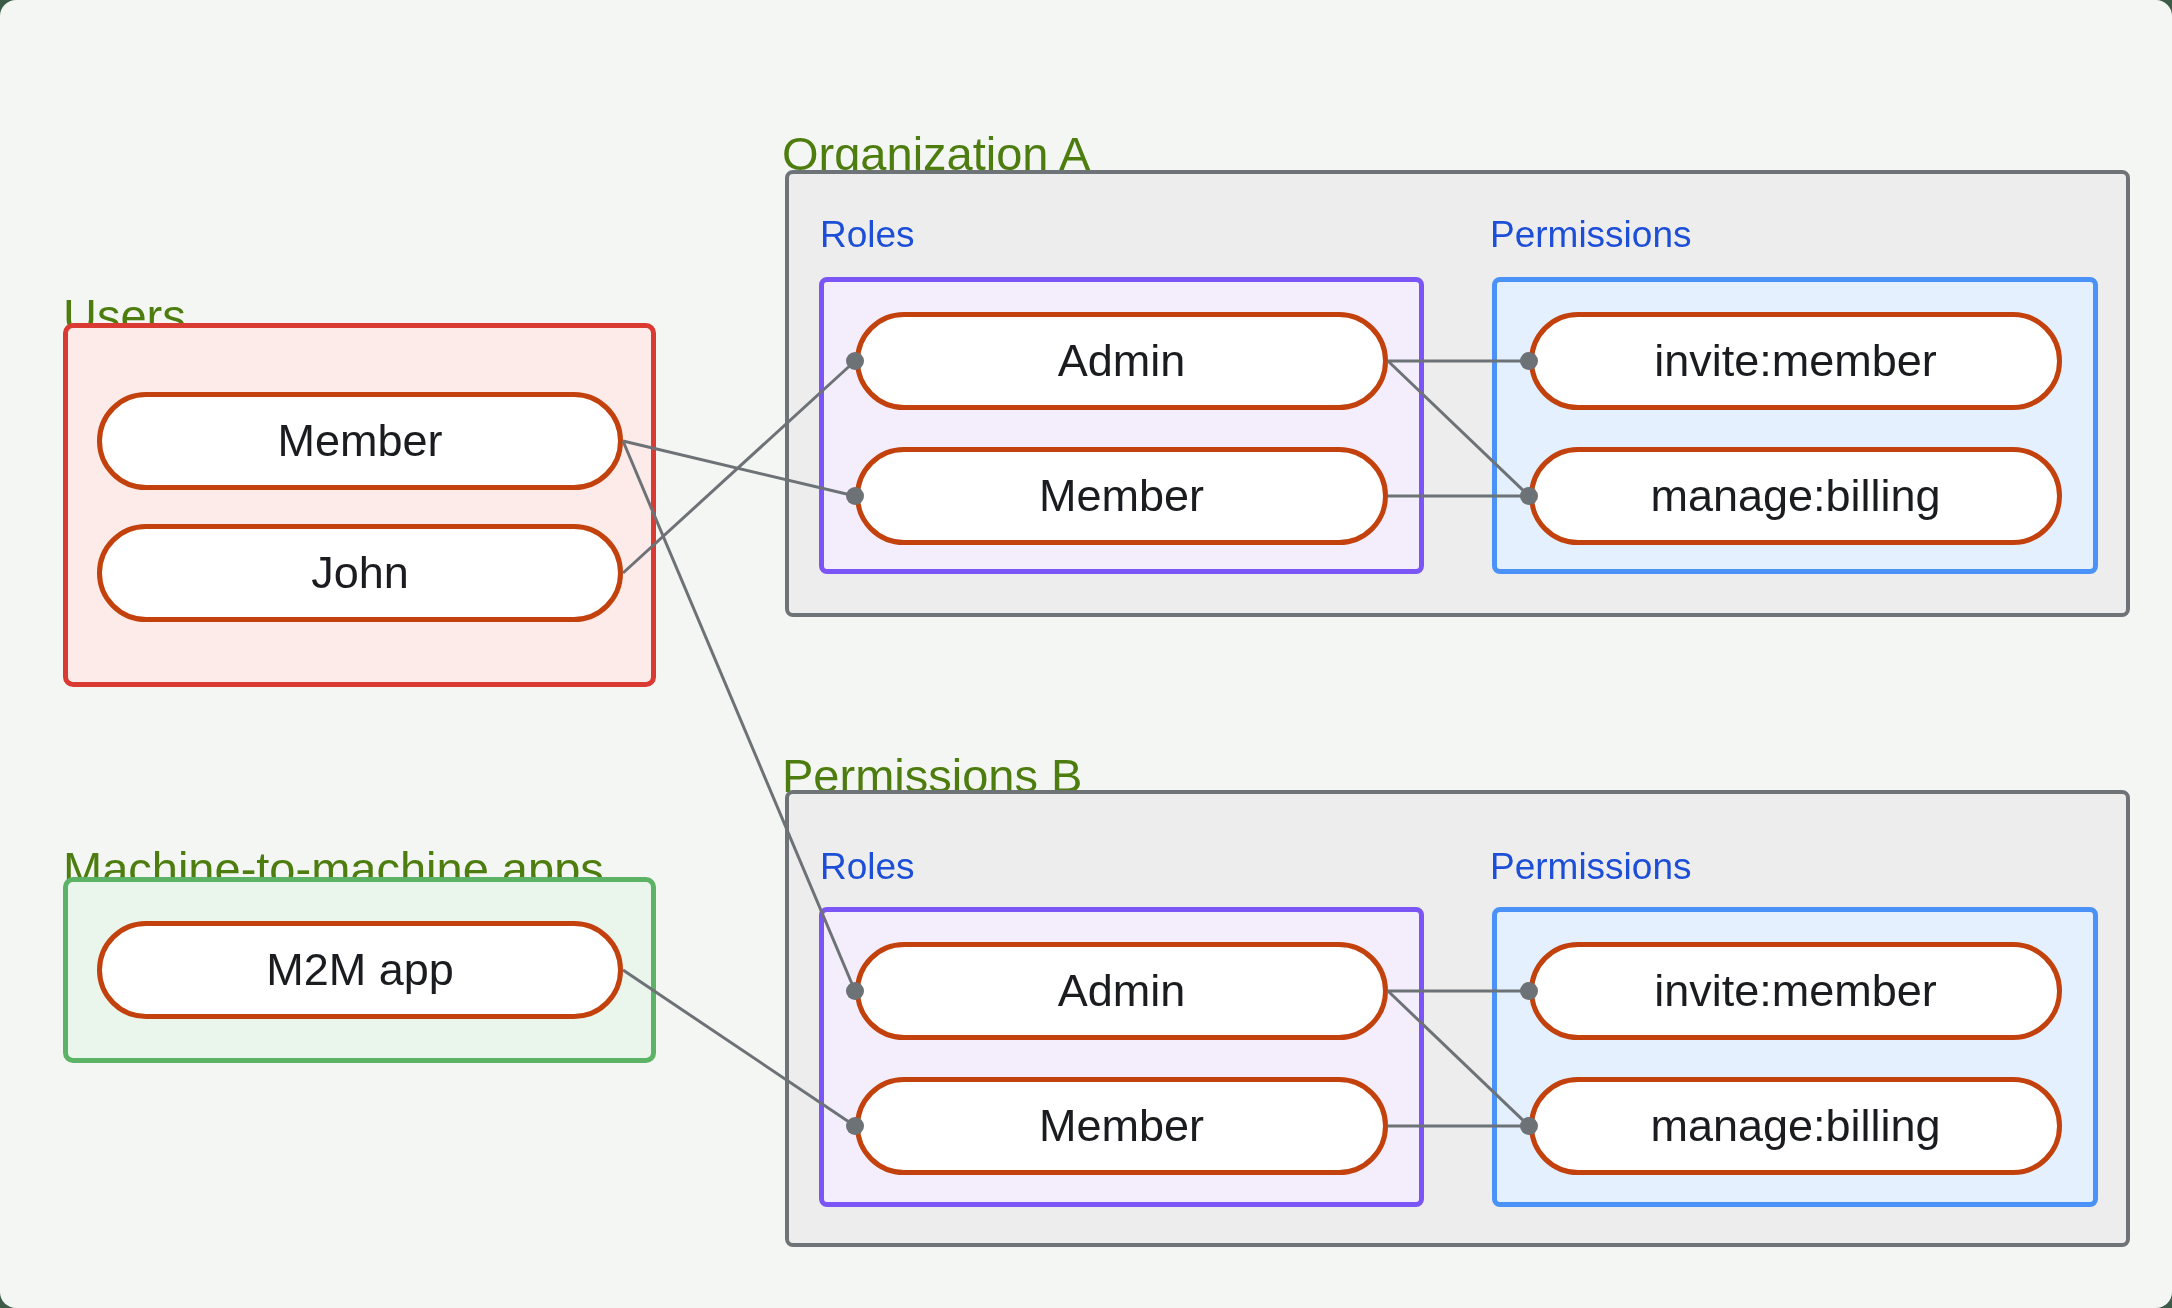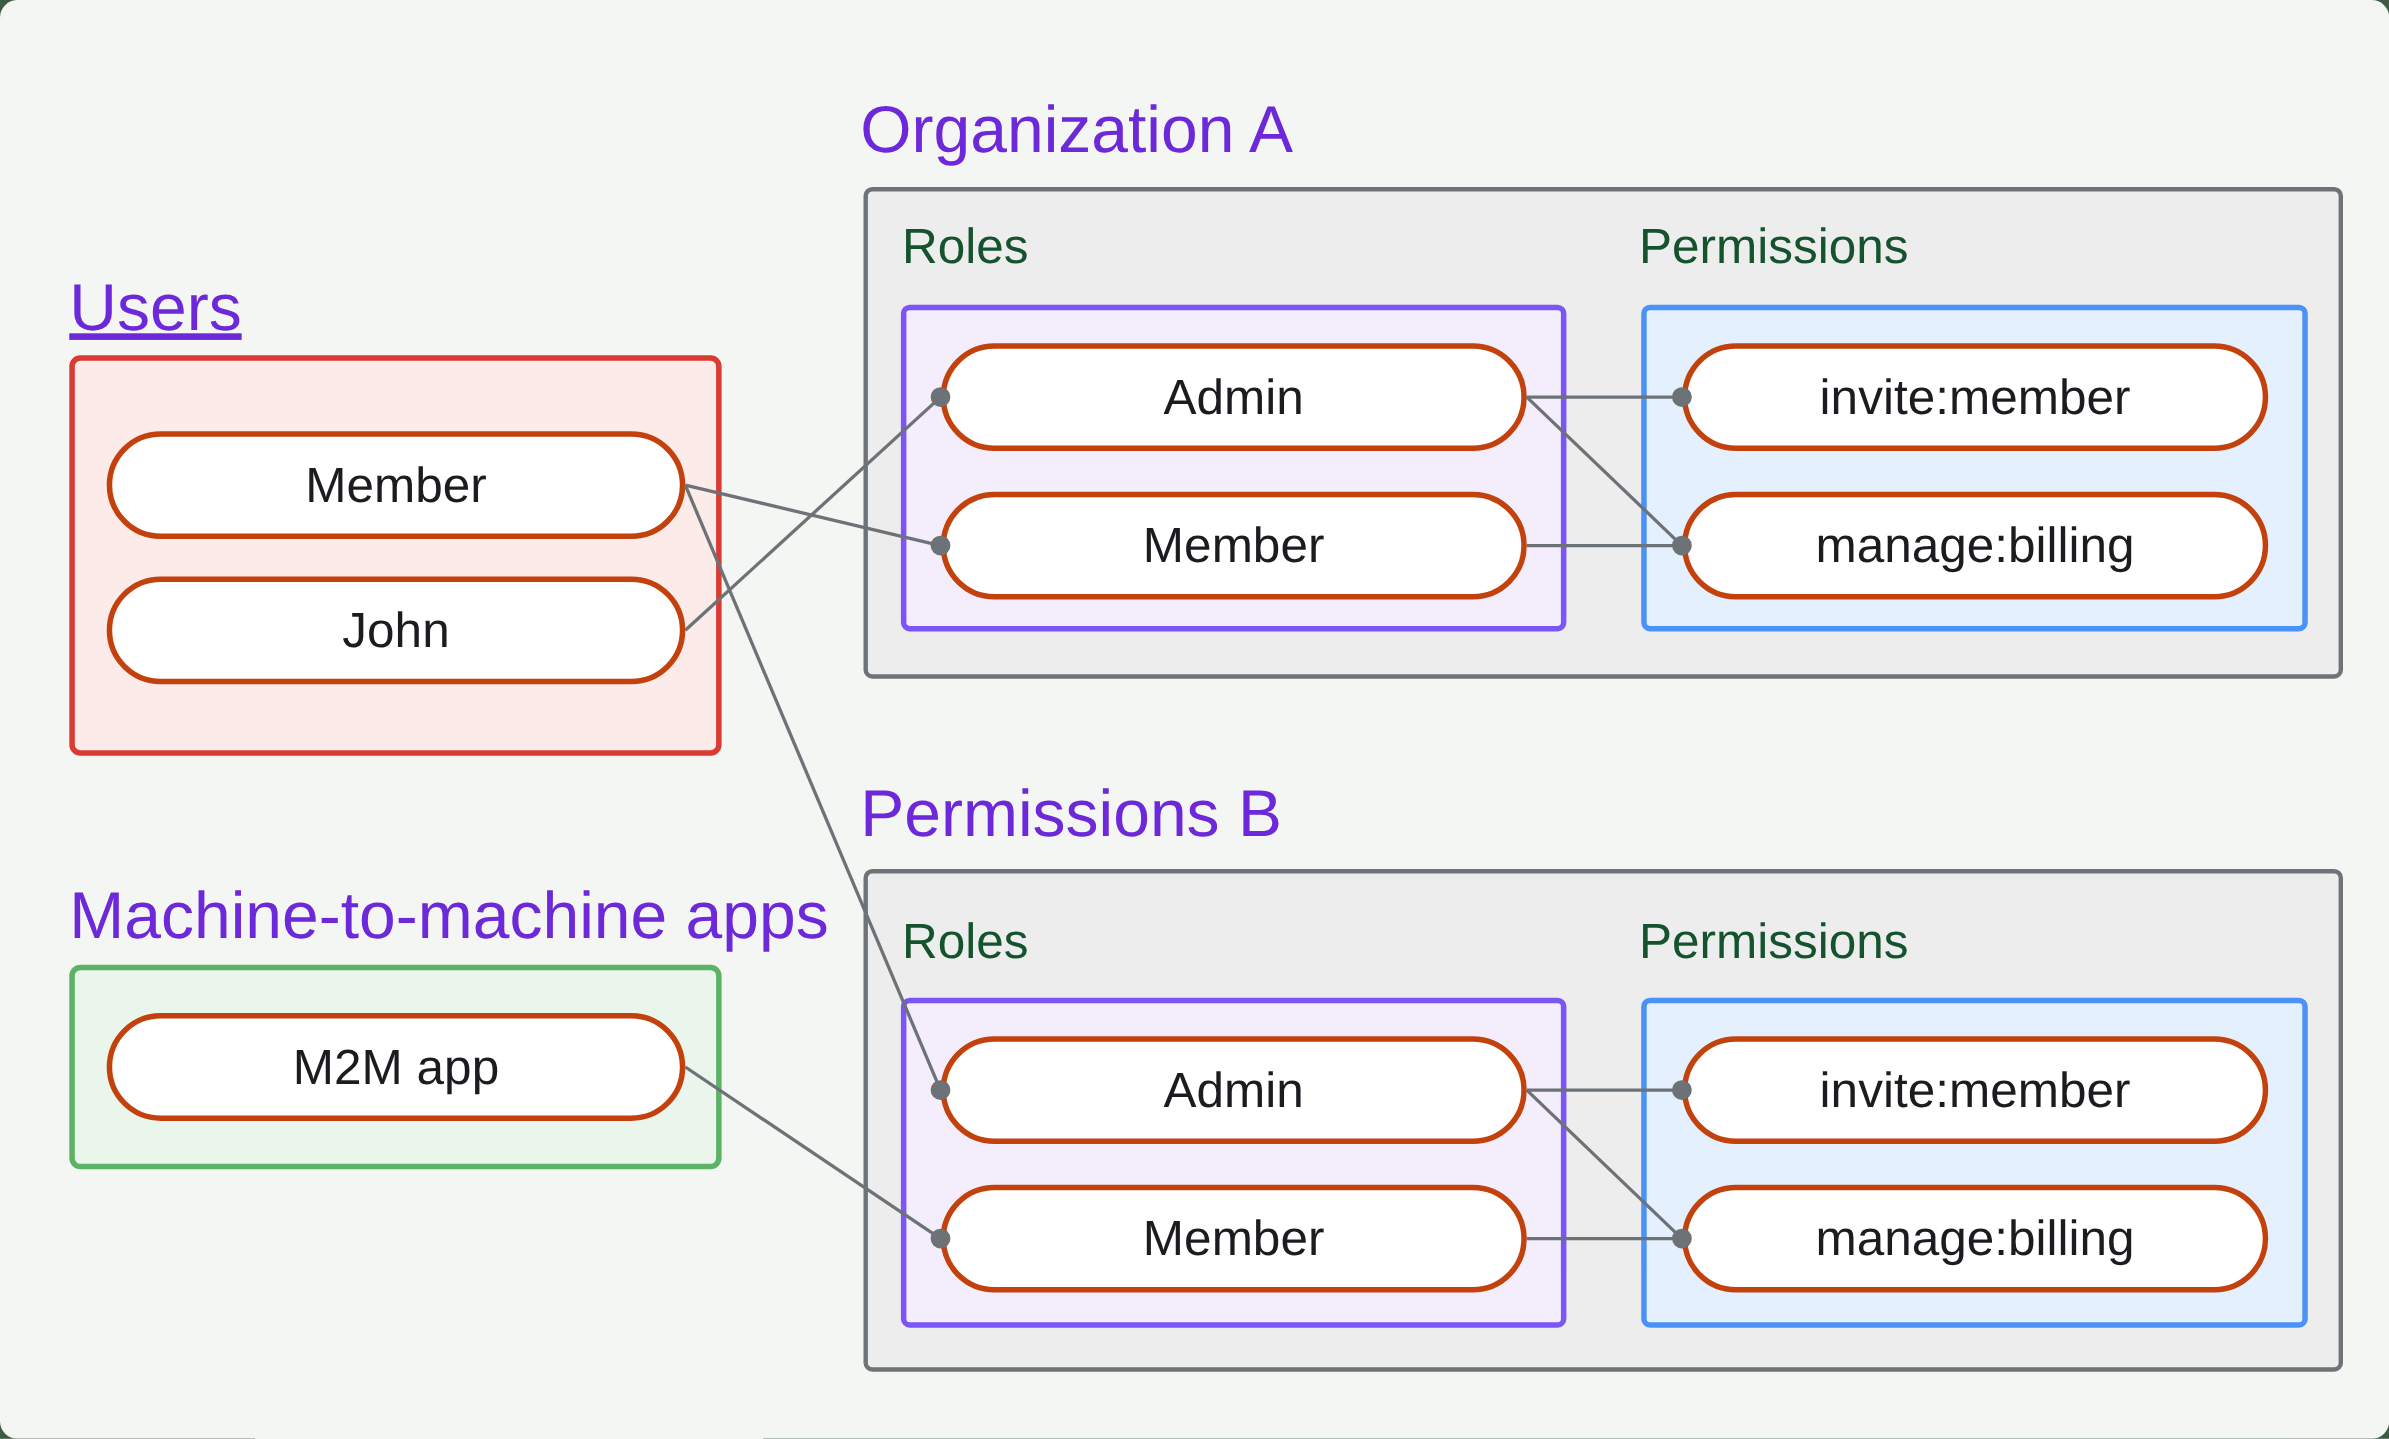--- a/index.html
+++ b/index.html
@@ -17,33 +17,35 @@
     position: absolute;
     left: 0; top: 0;
     width: 2172px;
     height: 1308px;
     background: #f4f6f3;
     border-radius: 16px;
     overflow: hidden;
   }
   .section-label {
     position: absolute;
-    font-size: 60px;
+    font-size: 47px;
     font-weight: 500;
-    color: #6d28d9;
+    color: #4d7c0f;
     line-height: 1.15;
     white-space: nowrap;
+    margin-top: 44px;
   }
   .inner-label {
     position: absolute;
-    font-size: 45px;
+    font-size: 37px;
     font-weight: 500;
-    color: #14532d;
+    color: #1d4ed8;
     line-height: 1.15;
     white-space: nowrap;
+    margin-top: 16px;
   }
   .box {
     position: absolute;
     box-sizing: border-box;
     border-radius: 10px;
   }
   .users-box {
     left: 63px; top: 323px;
     width: 593px; height: 364px;
     background: #fcebe9;

